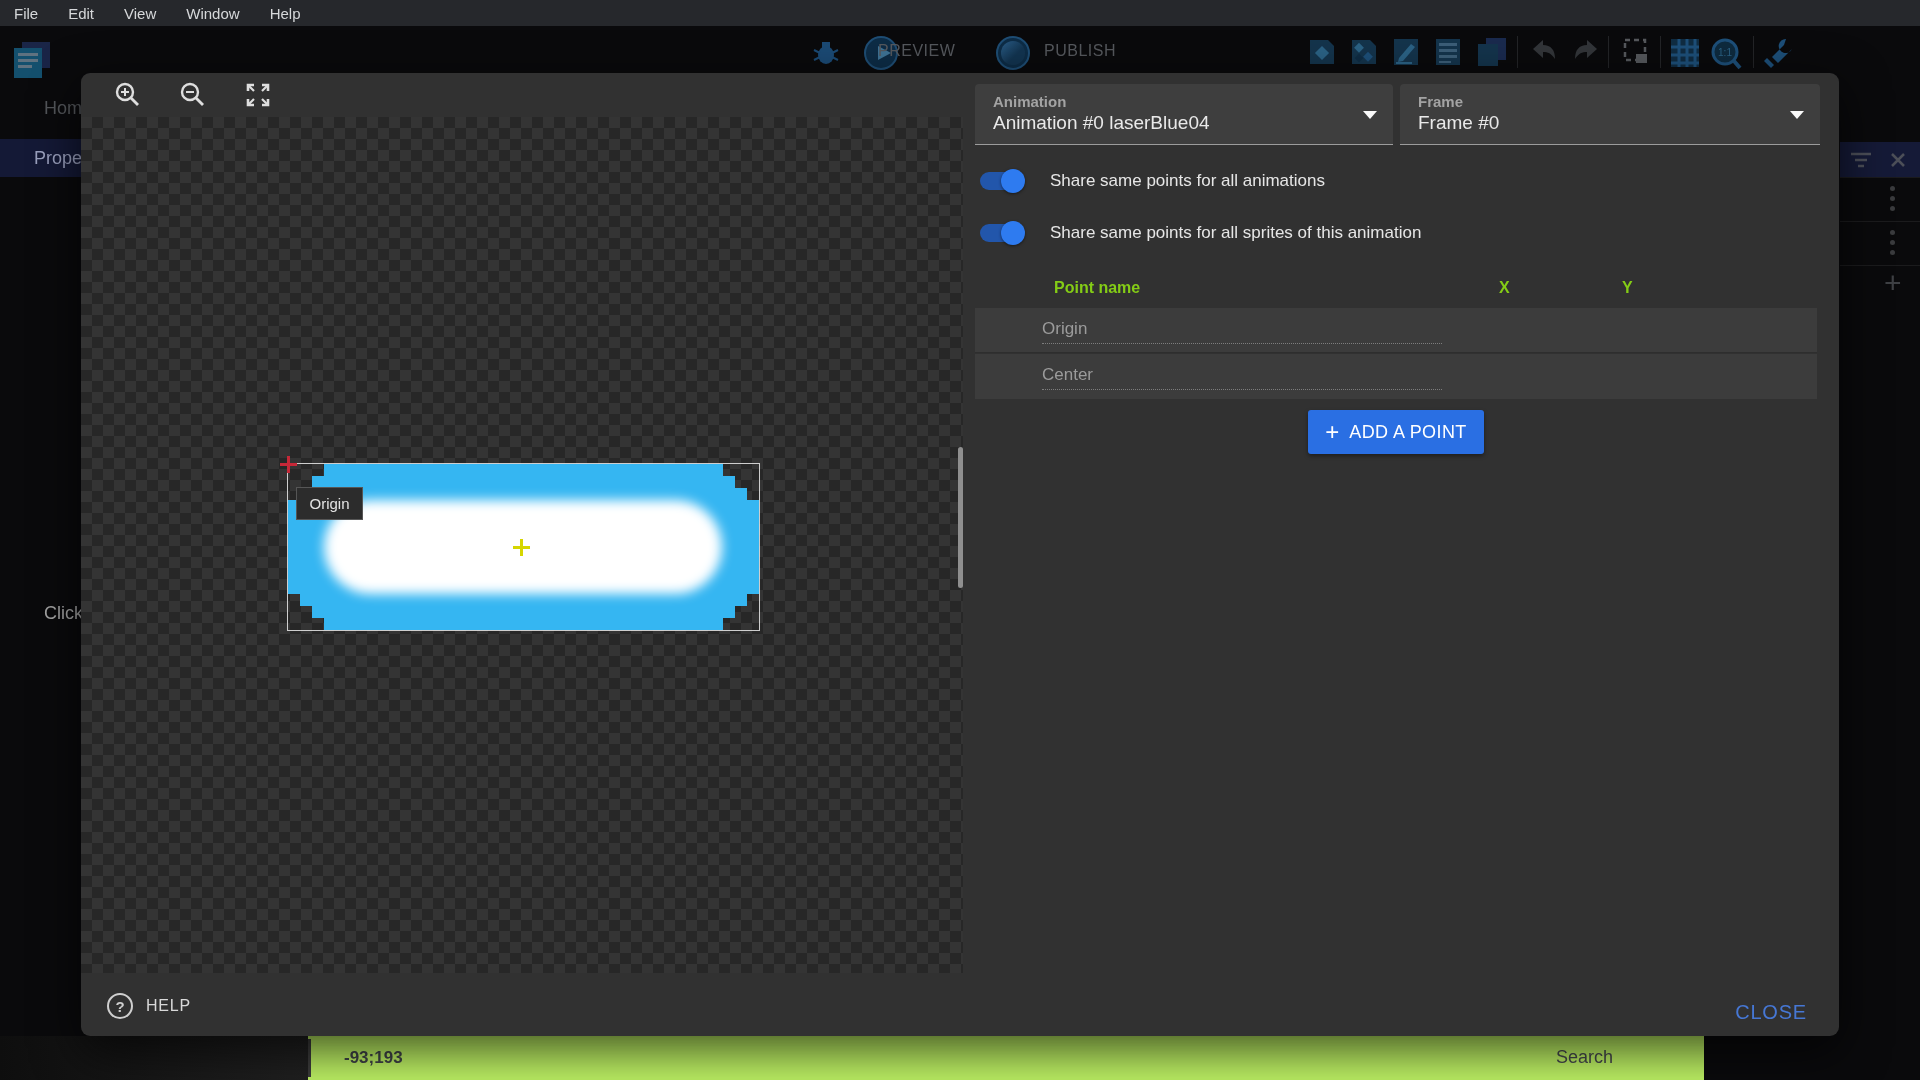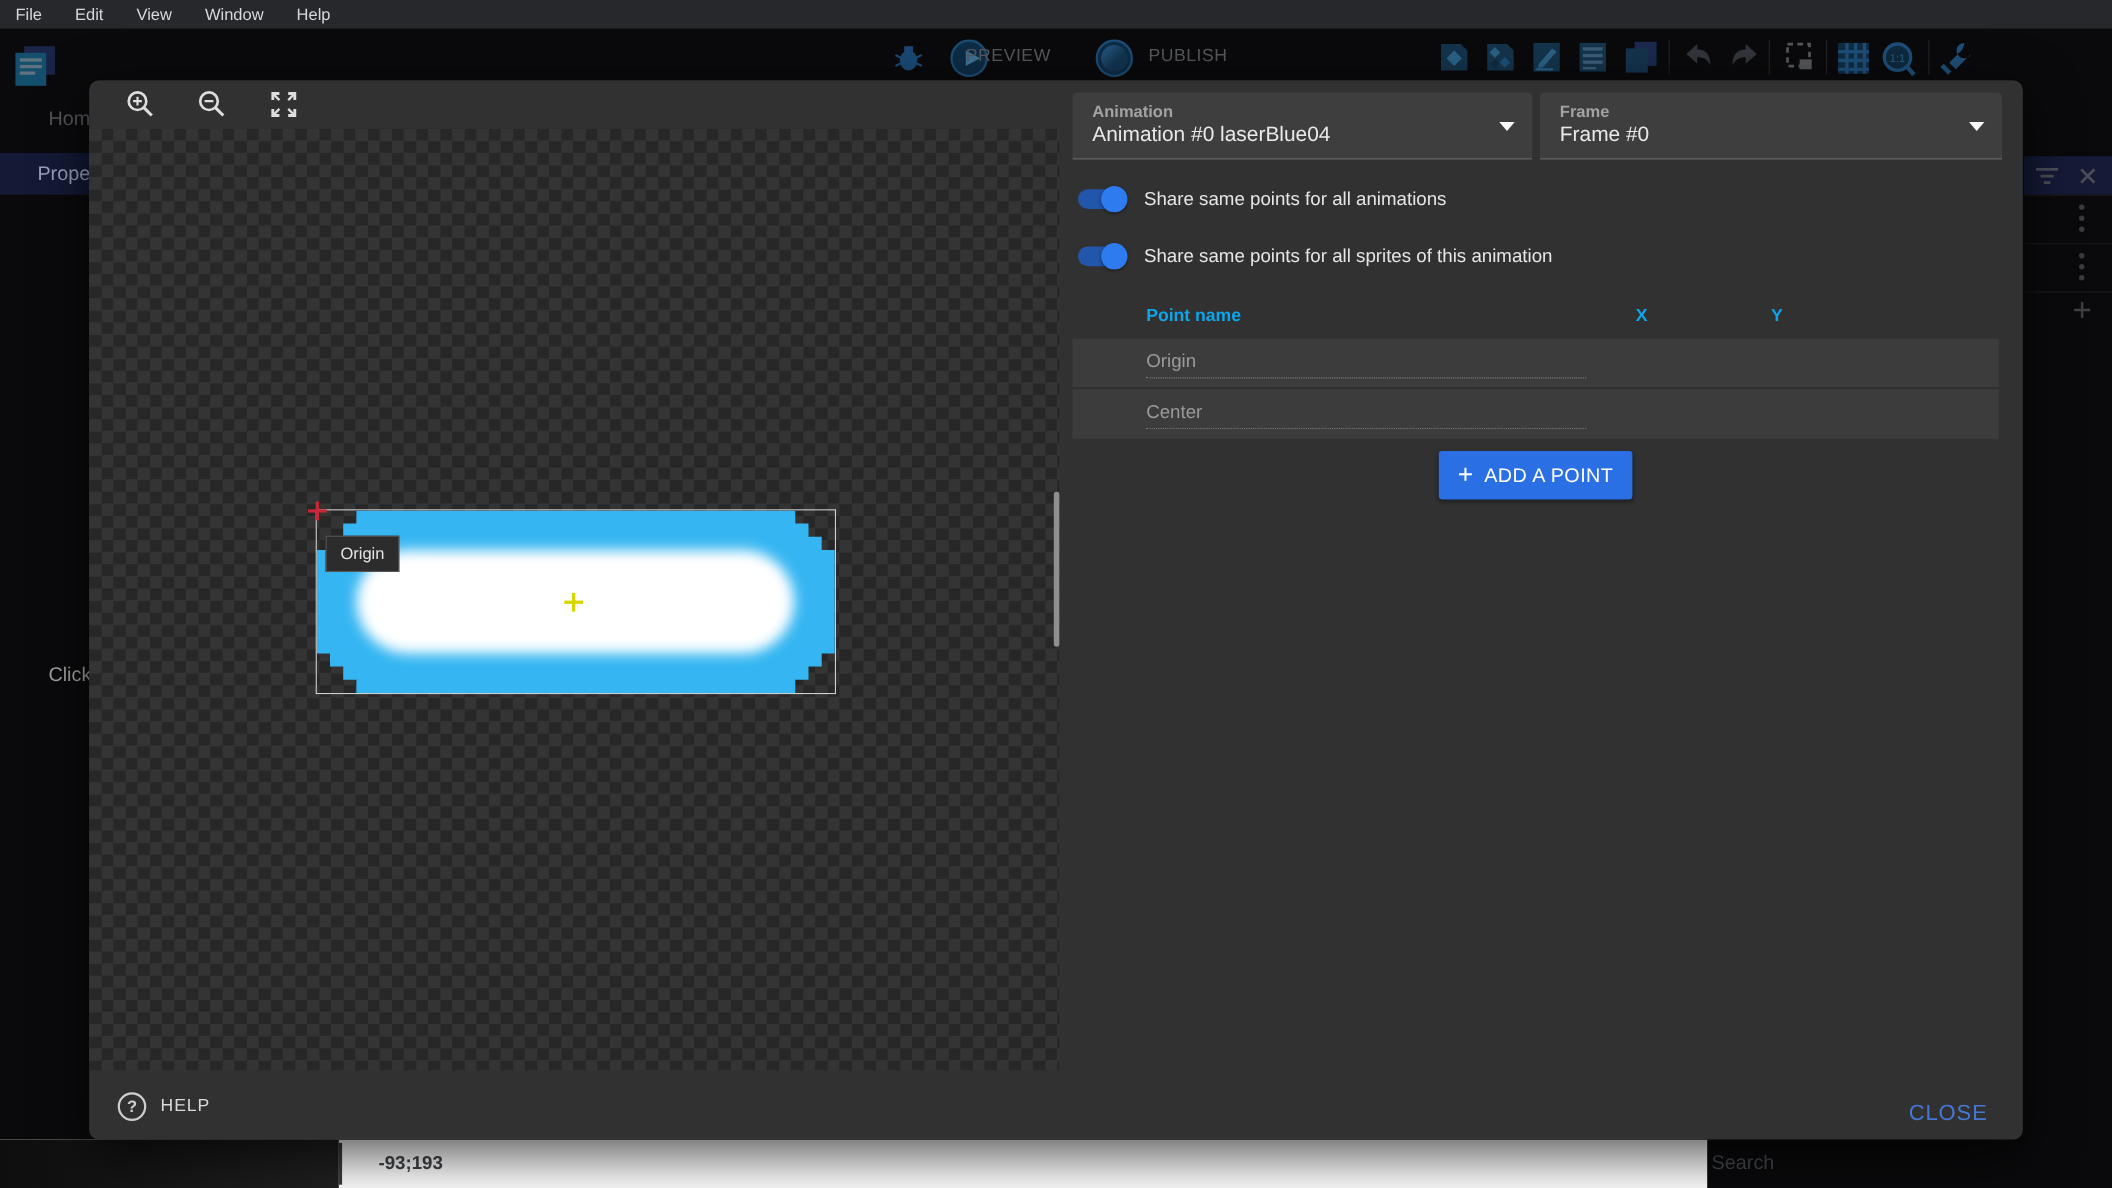--- a/index.html
+++ b/index.html
@@ -33,21 +33,21 @@
   .click-text { position:absolute; left:44px; top:603px; font-size:18px; color:#a3a3a3; z-index:1;}
 
   .rs-header { position:absolute; left:1840px; top:142px; width:80px; height:35px; background:#151a37;
     display:flex; align-items:center; z-index:1;}
   .rs-sep { position:absolute; left:1840px; width:80px; height:1px; background:#1b1b1d; z-index:1;}
   .dots { position:absolute; left:1890px; display:flex; flex-direction:column; gap:5px; z-index:1;}
   .dots i { width:5px; height:5px; border-radius:50%; background:#3a3b3e; }
   .rs-plus { position:absolute; left:1884px; top:266px; font-size:30px; color:#3e4044; font-weight:300; z-index:1;}
 
   
-  .bottombar { position:absolute; left:0; top:1036px; width:1552px; height:44px; background:#ffffff; z-index:1;text-align:center;}
+  .bottombar { position:absolute; left:0; top:1036px; width:1704px; height:44px; background:#bef264; z-index:1;text-align:center;}
   .bb-left  { position:absolute; left:0; top:0; width:308px; height:44px; background:linear-gradient(90deg,#0e0e0e,#202020);}
   .bb-div   { position:absolute; left:308px; top:3px; width:3px; height:38px; background:#3c3c3c;}
   .bb-coords{ position:absolute; left:344px; top:12px; font-size:17px; color:#3f4347; font-weight:bold;}
   .bb-search{ position:absolute; left:1556px; top:11px; font-size:18px; color:#45484c;}
 
   
   .dialog { position:absolute; left:81px; top:73px; width:1758px; height:963px;
     background:#313131; border-radius:9px; box-shadow:0 14px 48px rgba(0,0,0,.68); z-index:5;}
 
   .czoombar { position:absolute; left:0; top:0; width:882px; height:44px; }
@@ -81,28 +81,28 @@
   .cross.yellow { left:432px; top:466px; color:#d6d600; }
 
   
   .selbox { position:absolute; top:11px; height:61px; background:#3e3e3e;
     border-radius:4px 4px 0 0; border-bottom:1px solid #9c9c9c; cursor:pointer;}
   .selbox .lbl { position:absolute; left:18px; top:9px; font-size:15px; color:#a3a3a3;font-weight:bold; }
   .selbox .val { position:absolute; left:18px; top:28px; font-size:19px; color:#e9e9e9; }
   .selbox .arrow { position:absolute; right:16px; top:27px; width:0; height:0;
     border-left:7px solid transparent; border-right:7px solid transparent; border-top:8px solid #fafafa; }
 
-  .toggle-row { position:absolute; left:899px; height:26px; display:flex; align-items:center; gap:18px;}
+  .toggle-row { position:absolute; left:899px; height:26px; display:flex; align-items:center; gap:28px;}
   .switch { position:relative; width:42px; height:18px; cursor:pointer; flex:0 0 42px;}
   .switch .track { position:absolute; left:0; top:0; width:42px; height:18px; border-radius:9px; background:#2256ab; }
   .switch .thumb { position:absolute; left:21px; top:-3px; width:24px; height:24px; border-radius:50%;
     background:#2e7bf0; box-shadow:0 1px 3px rgba(0,0,0,.5); }
   .toggle-row .tlabel { font-size:17px; color:#e6e6e6; }
 
-  .thead { position:absolute; font-size:16px; font-weight:bold; color:#0ea5e9; }
+  .thead { position:absolute; font-size:16px; font-weight:bold; color:#84cc16;margin-left:12px; }
   .trow { position:absolute; left:894px; width:842px; height:45px; background:#3c3c3c; }
   .trow .pname { position:absolute; left:67px; top:11px; width:400px; font-size:17px; color:#9b9b9b;
     border-bottom:1px dotted #7d7d7d; padding-bottom:4px; }
 
   .add-btn { position:absolute; left:1227px; top:337px; width:176px; height:44px;
     background:#2a6fe3; border:none; border-radius:3px; color:#fff; cursor:pointer;
     display:flex; align-items:center; justify-content:center; gap:10px;
     box-shadow:0 2px 4px rgba(0,0,0,.4); }
   .add-btn .plus { font-size:24px; font-weight:400; line-height:20px; }
   .add-btn .albl { font-size:18px; letter-spacing:.4px; }

